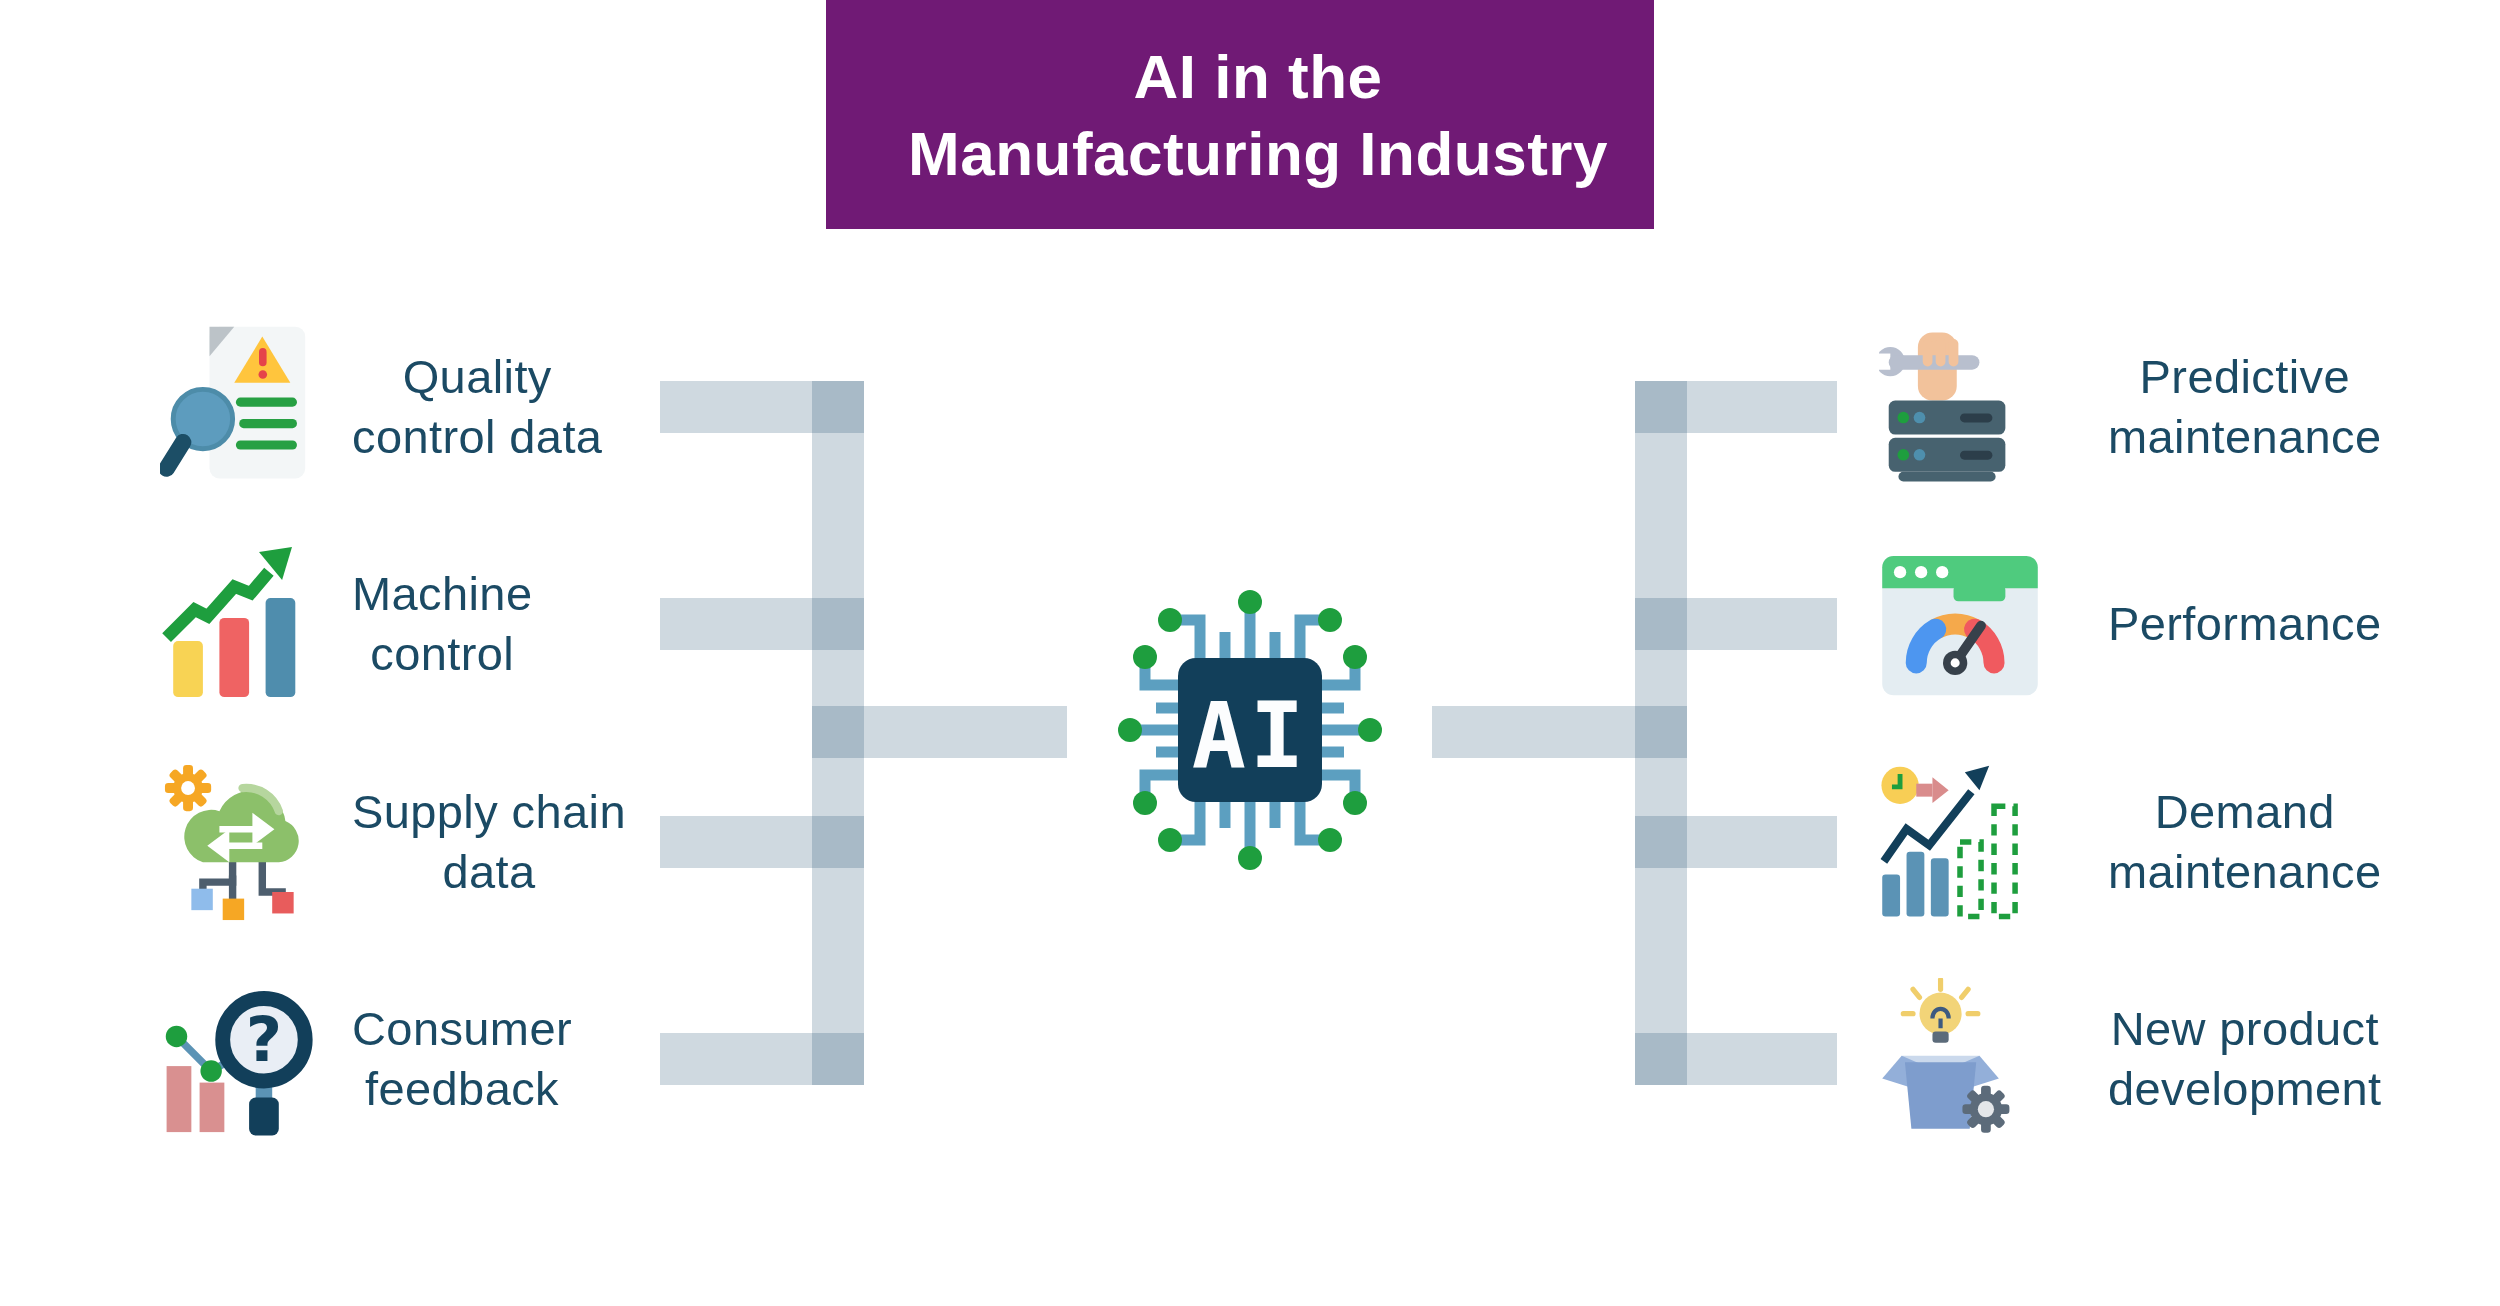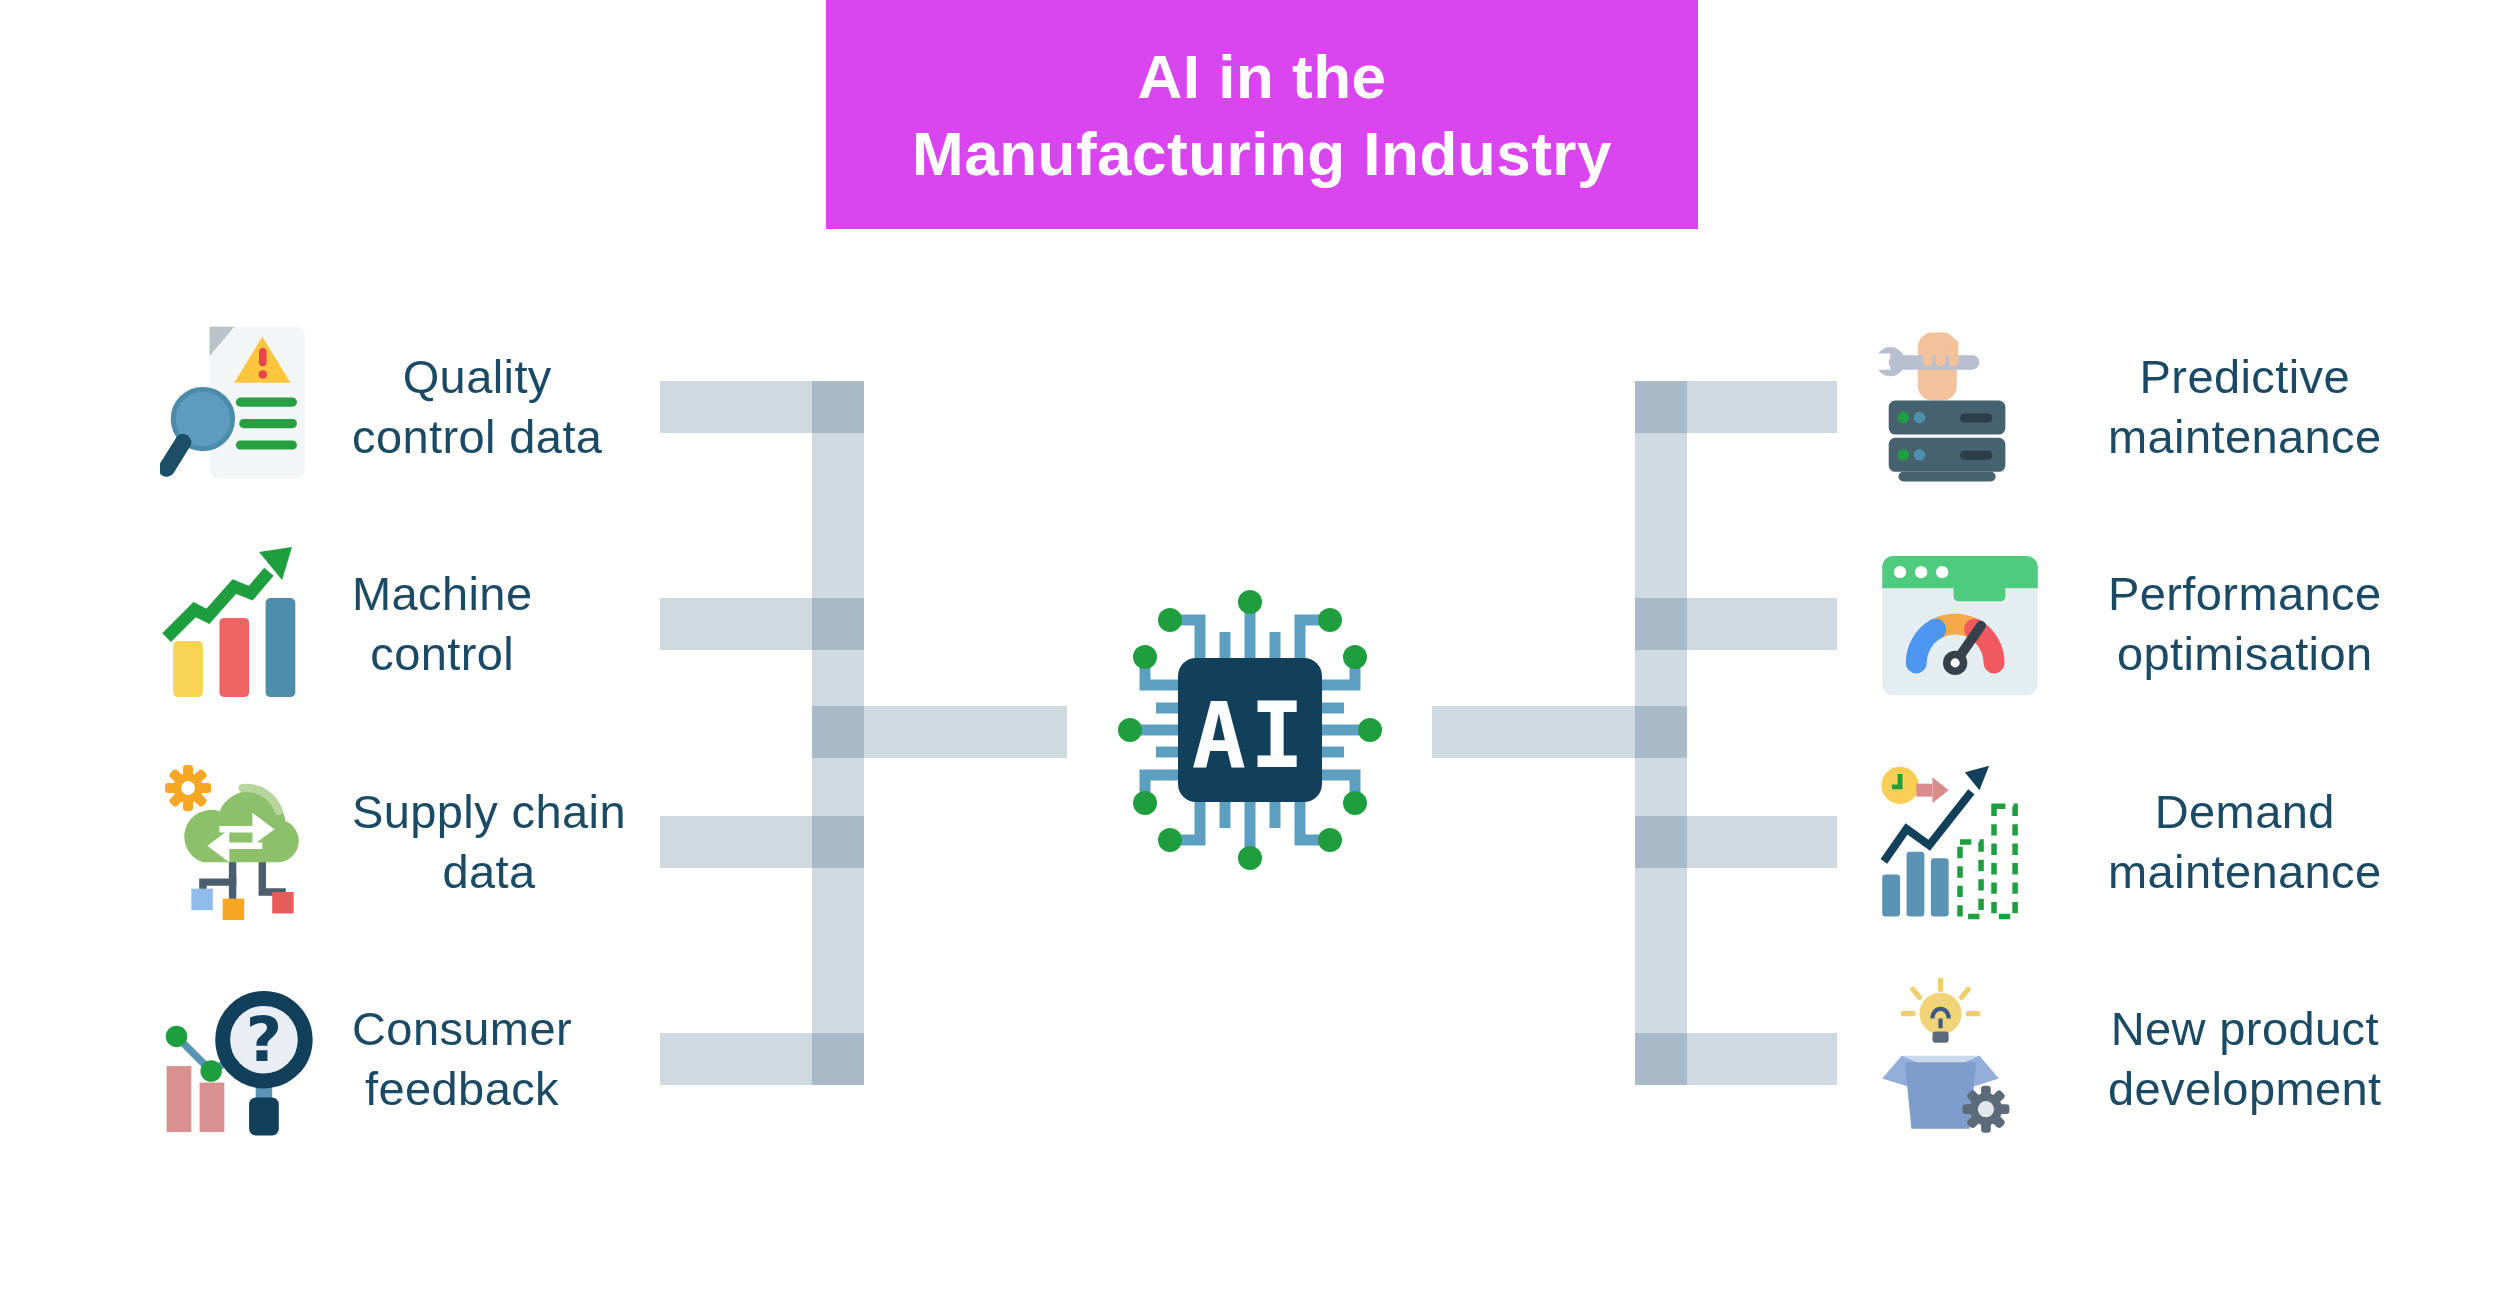--- a/index.html
+++ b/index.html
@@ -1,23 +1,23 @@
 <!DOCTYPE html>
 <html><head>
 <meta charset="utf-8">
 <style>
   html,body{margin:0;padding:0;background:#ffffff;}
   body{width:2500px;height:1306px;position:relative;overflow:hidden;
        font-family:"Liberation Sans", sans-serif;}
   .stage{position:absolute;inset:0;}
 
   
-  .banner{position:absolute;left:826px;top:0;width:872px;height:229px;
-          background:#d946ef;display:flex;flex-direction:column;
-          align-items:center;justify-content:center;}
+  .banner{position:absolute;left:826px;top:0;width:792px;height:229px;
+          background:#701a75;display:flex;flex-direction:column;
+          align-items:center;justify-content:center;padding-left:36px;}
   .banner .tline{color:#ffffff;font-weight:700;font-size:62px;line-height:77px;
           letter-spacing:0.5px;text-align:center;white-space:nowrap;}
 
   
   .bar{position:absolute;background:rgba(15,64,98,0.20);}
 
   
   .row{position:absolute;height:220px;}
   .icon-box{position:absolute;top:0;height:220px;display:flex;
             align-items:center;justify-content:center;}
@@ -231,21 +231,20 @@
         <path d="M35,53.2 A24 24 0 0 1 59,53.2" stroke="#f5a94b" stroke-width="13" fill="none"></path>
         <path d="M23,74 A24 24 0 0 1 35,53.2" stroke="#4d96f0" stroke-width="13" fill="none" stroke-linecap="round"></path>
         <path d="M59,53.2 A24 24 0 0 1 71,74" stroke="#f05a5f" stroke-width="13" fill="none" stroke-linecap="round"></path>
         <line x1="47" y1="74" x2="63" y2="51" stroke="#37414b" stroke-width="6" stroke-linecap="round"></line>
         <circle cx="47" cy="74" r="7.5" fill="#37414b"></circle>
           <circle cx="47" cy="74" r="2.8" fill="#ffffff"></circle>
       </svg>
     </div>
     <div class="label">
       <span>Performance</span>
-      <span>optimisation</span>
     </div>
   </div>
 
   <div class="row right" style="top:732px;">
     <div class="icon-box">
       <svg width="162" height="162" viewBox="0 0 100 100">
         <circle cx="13" cy="15" r="11.5" fill="#f8ce55"></circle>
         <path d="M13,8 V16 H8" stroke="#1e9e3e" stroke-width="3" fill="none"></path>
         <line x1="23" y1="18" x2="33" y2="18" stroke="#d98c8c" stroke-width="8"></line>
         <polygon points="33,10 43,18 33,26" fill="#d98c8c"></polygon>

